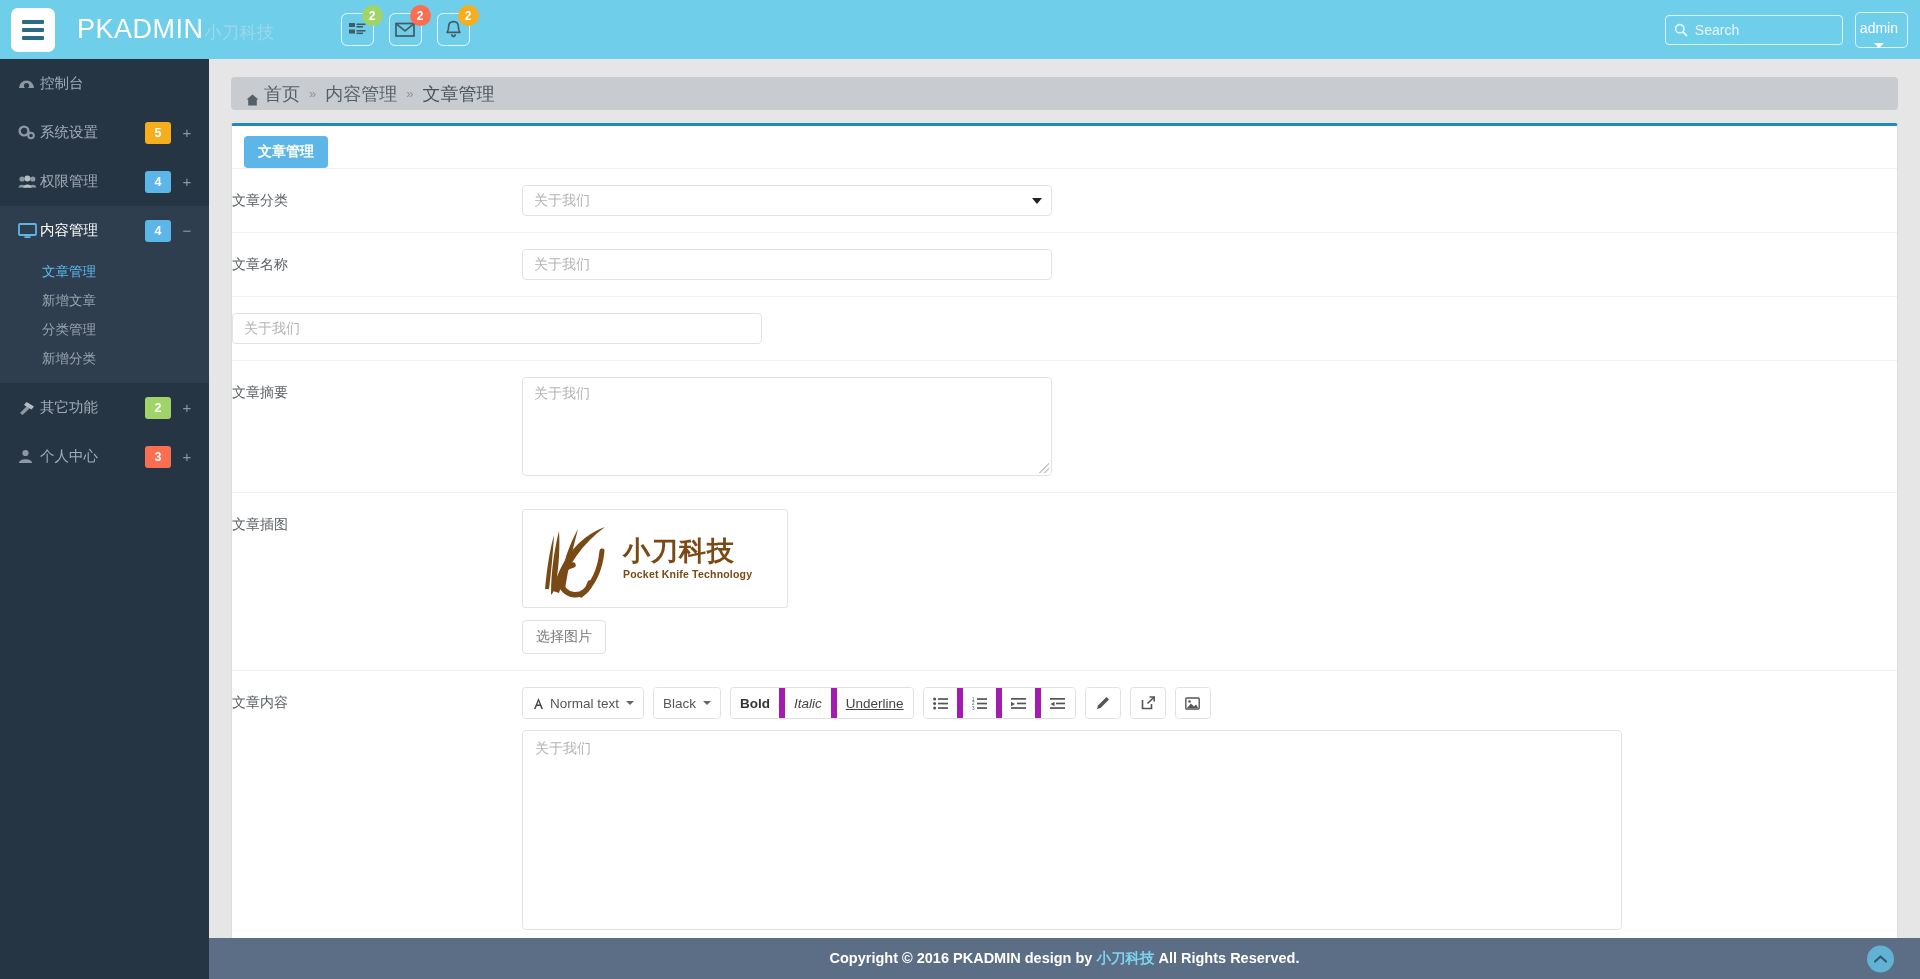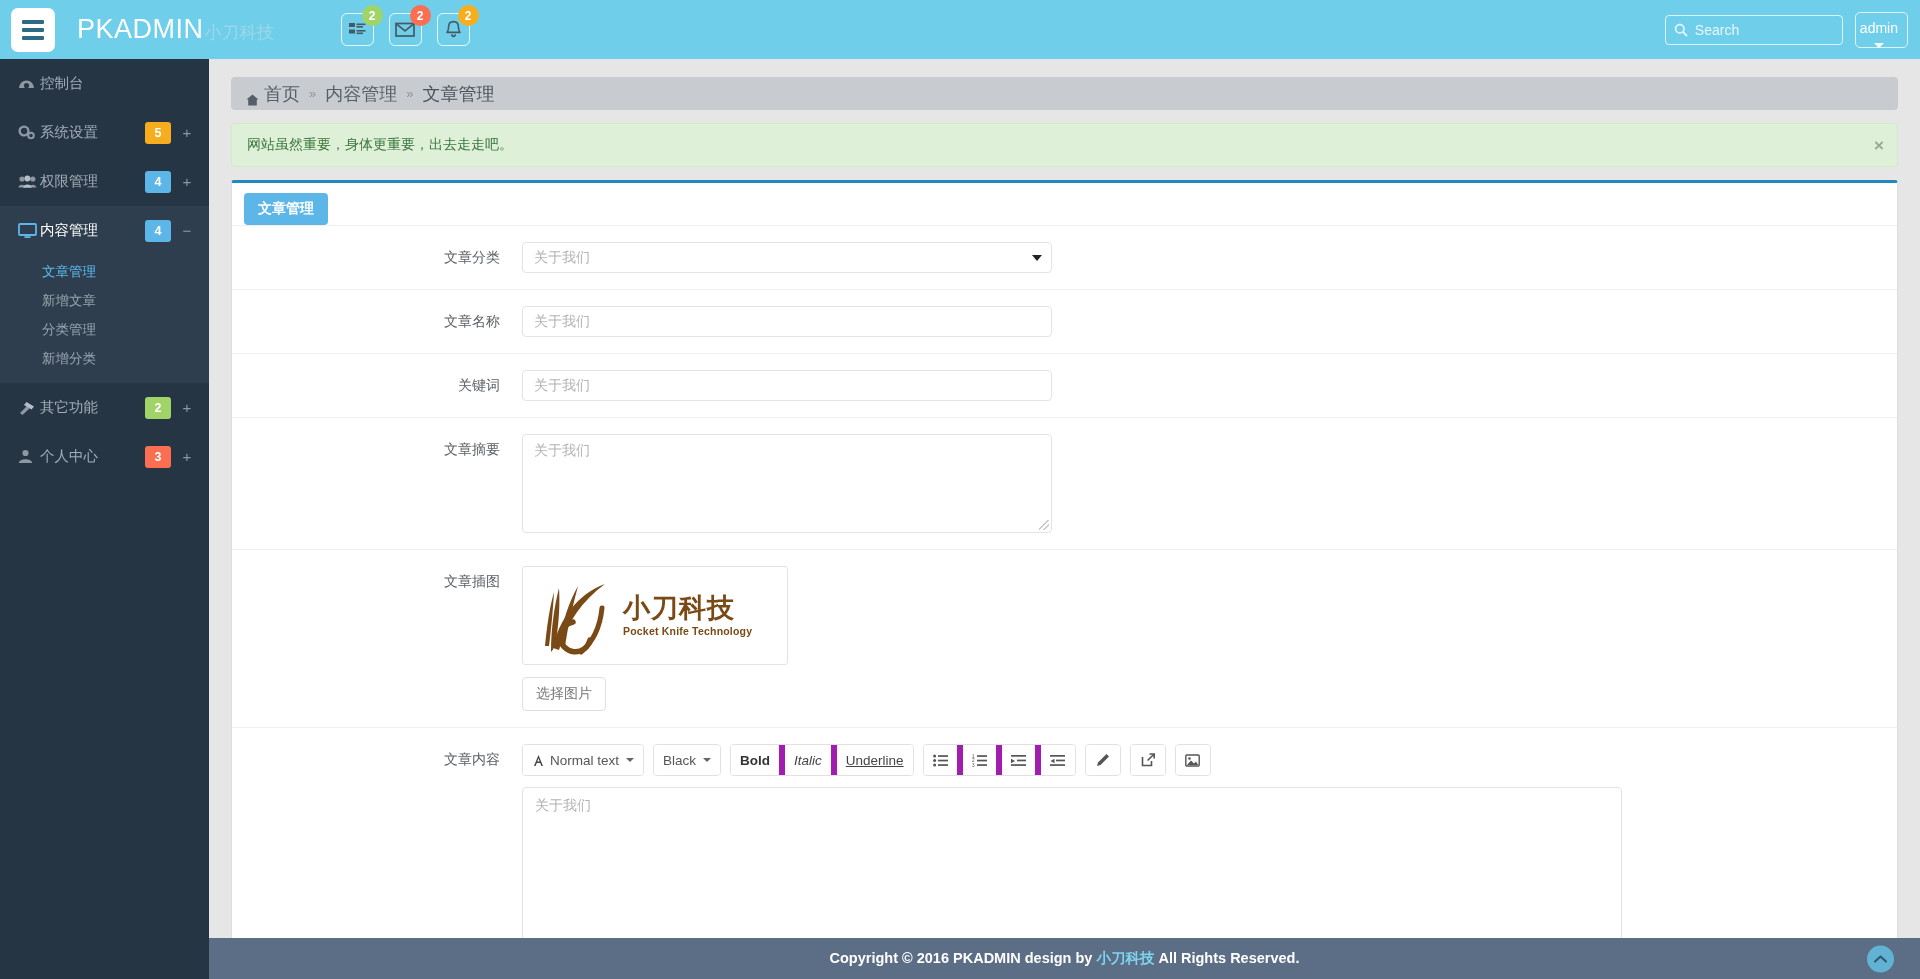--- a/index.html
+++ b/index.html
@@ -151,21 +151,21 @@
     cursor: pointer;
   }
 
   .form-row {
     display: flex; align-items: flex-start;
     border-top: 1px solid #f0f0f0;
     padding: 16px 0;
   }
   .form-row:first-of-type { border-top: 1px solid #f0f0f0; margin-top: 11px; }
   .frm-label {
-    width: 290px; text-align: right; padding-right: 22px;
+    width: 290px; padding-right: 22px;
     font-size: 14px; color: #5b6166; line-height: 30px; flex: 0 0 auto;
   }
   .frm-ctrl { flex: 1 1 auto; }
   .inp {
     width: 530px; height: 31px;
     border: 1px solid #e3e3e3; border-radius: 4px;
     background: #fff; font-size: 14px; color: #b3b3b3;
     padding: 0 11px; display:flex; align-items:center;
     font-family: "Liberation Sans", sans-serif;
   }
@@ -415,24 +415,20 @@
         <path d="M6.5 0.5 L12.5 5.5 L10.8 5.5 L10.8 11.5 L2.2 11.5 L2.2 5.5 L0.5 5.5 Z" fill="#555f67"></path>
       </svg>
       <span>首页</span>
     </span>
     <span class="sep">»</span>
     <span class="crumb">内容管理</span>
     <span class="sep">»</span>
     <span class="crumb last">文章管理</span>
   </div>
 
-  <div id="alert">
-    <span class="atext">网站虽然重要，身体更重要，出去走走吧。</span>
-    <span id="alert-close">×</span>
-  </div>
 
   <div id="panel">
 
     <div id="panel-head">
       <span id="tab-articles">文章管理</span>
     </div>
 
     <div class="form-row">
       <div class="frm-label">文章分类</div>
       <div class="frm-ctrl">
@@ -446,21 +442,20 @@
     <div class="form-row">
       <div class="frm-label">文章名称</div>
       <div class="frm-ctrl">
         <div class="inp">
           <span>关于我们</span>
         </div>
       </div>
     </div>
 
     <div class="form-row">
-      <div class="frm-label">关键词</div>
       <div class="frm-ctrl">
         <div class="inp">
           <span>关于我们</span>
         </div>
       </div>
     </div>
 
     <div class="form-row">
       <div class="frm-label">文章摘要</div>
       <div class="frm-ctrl">

